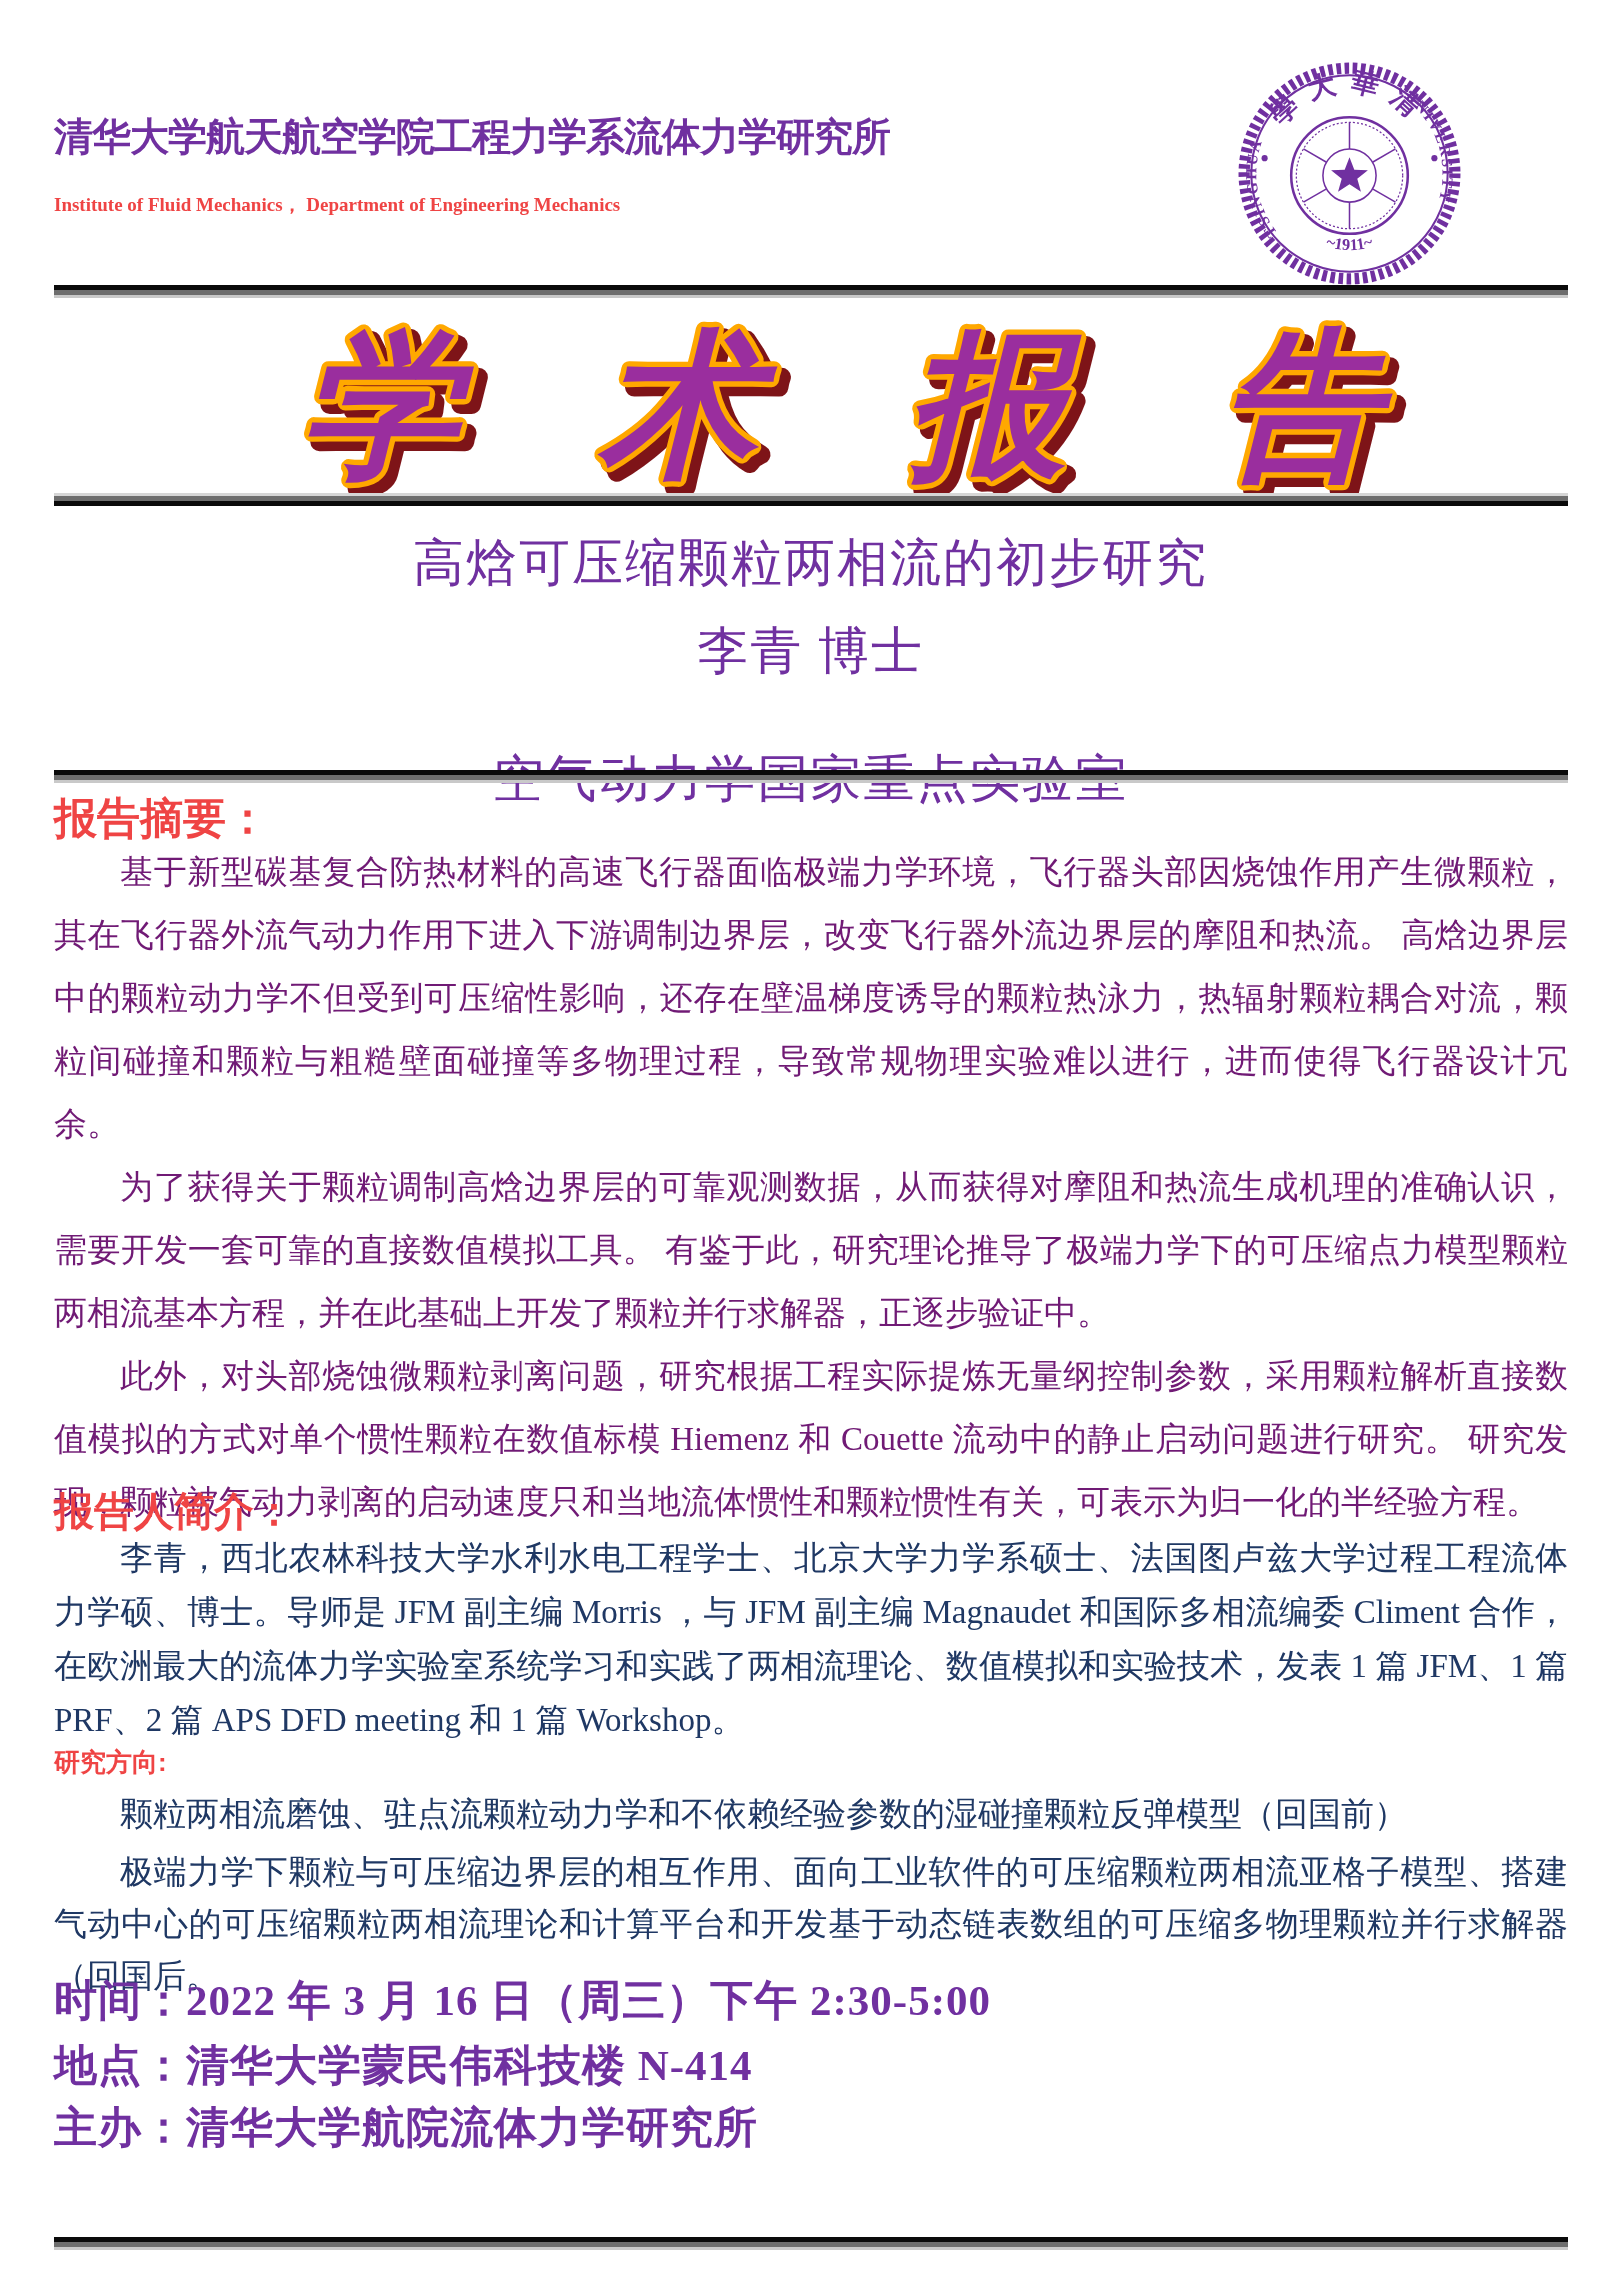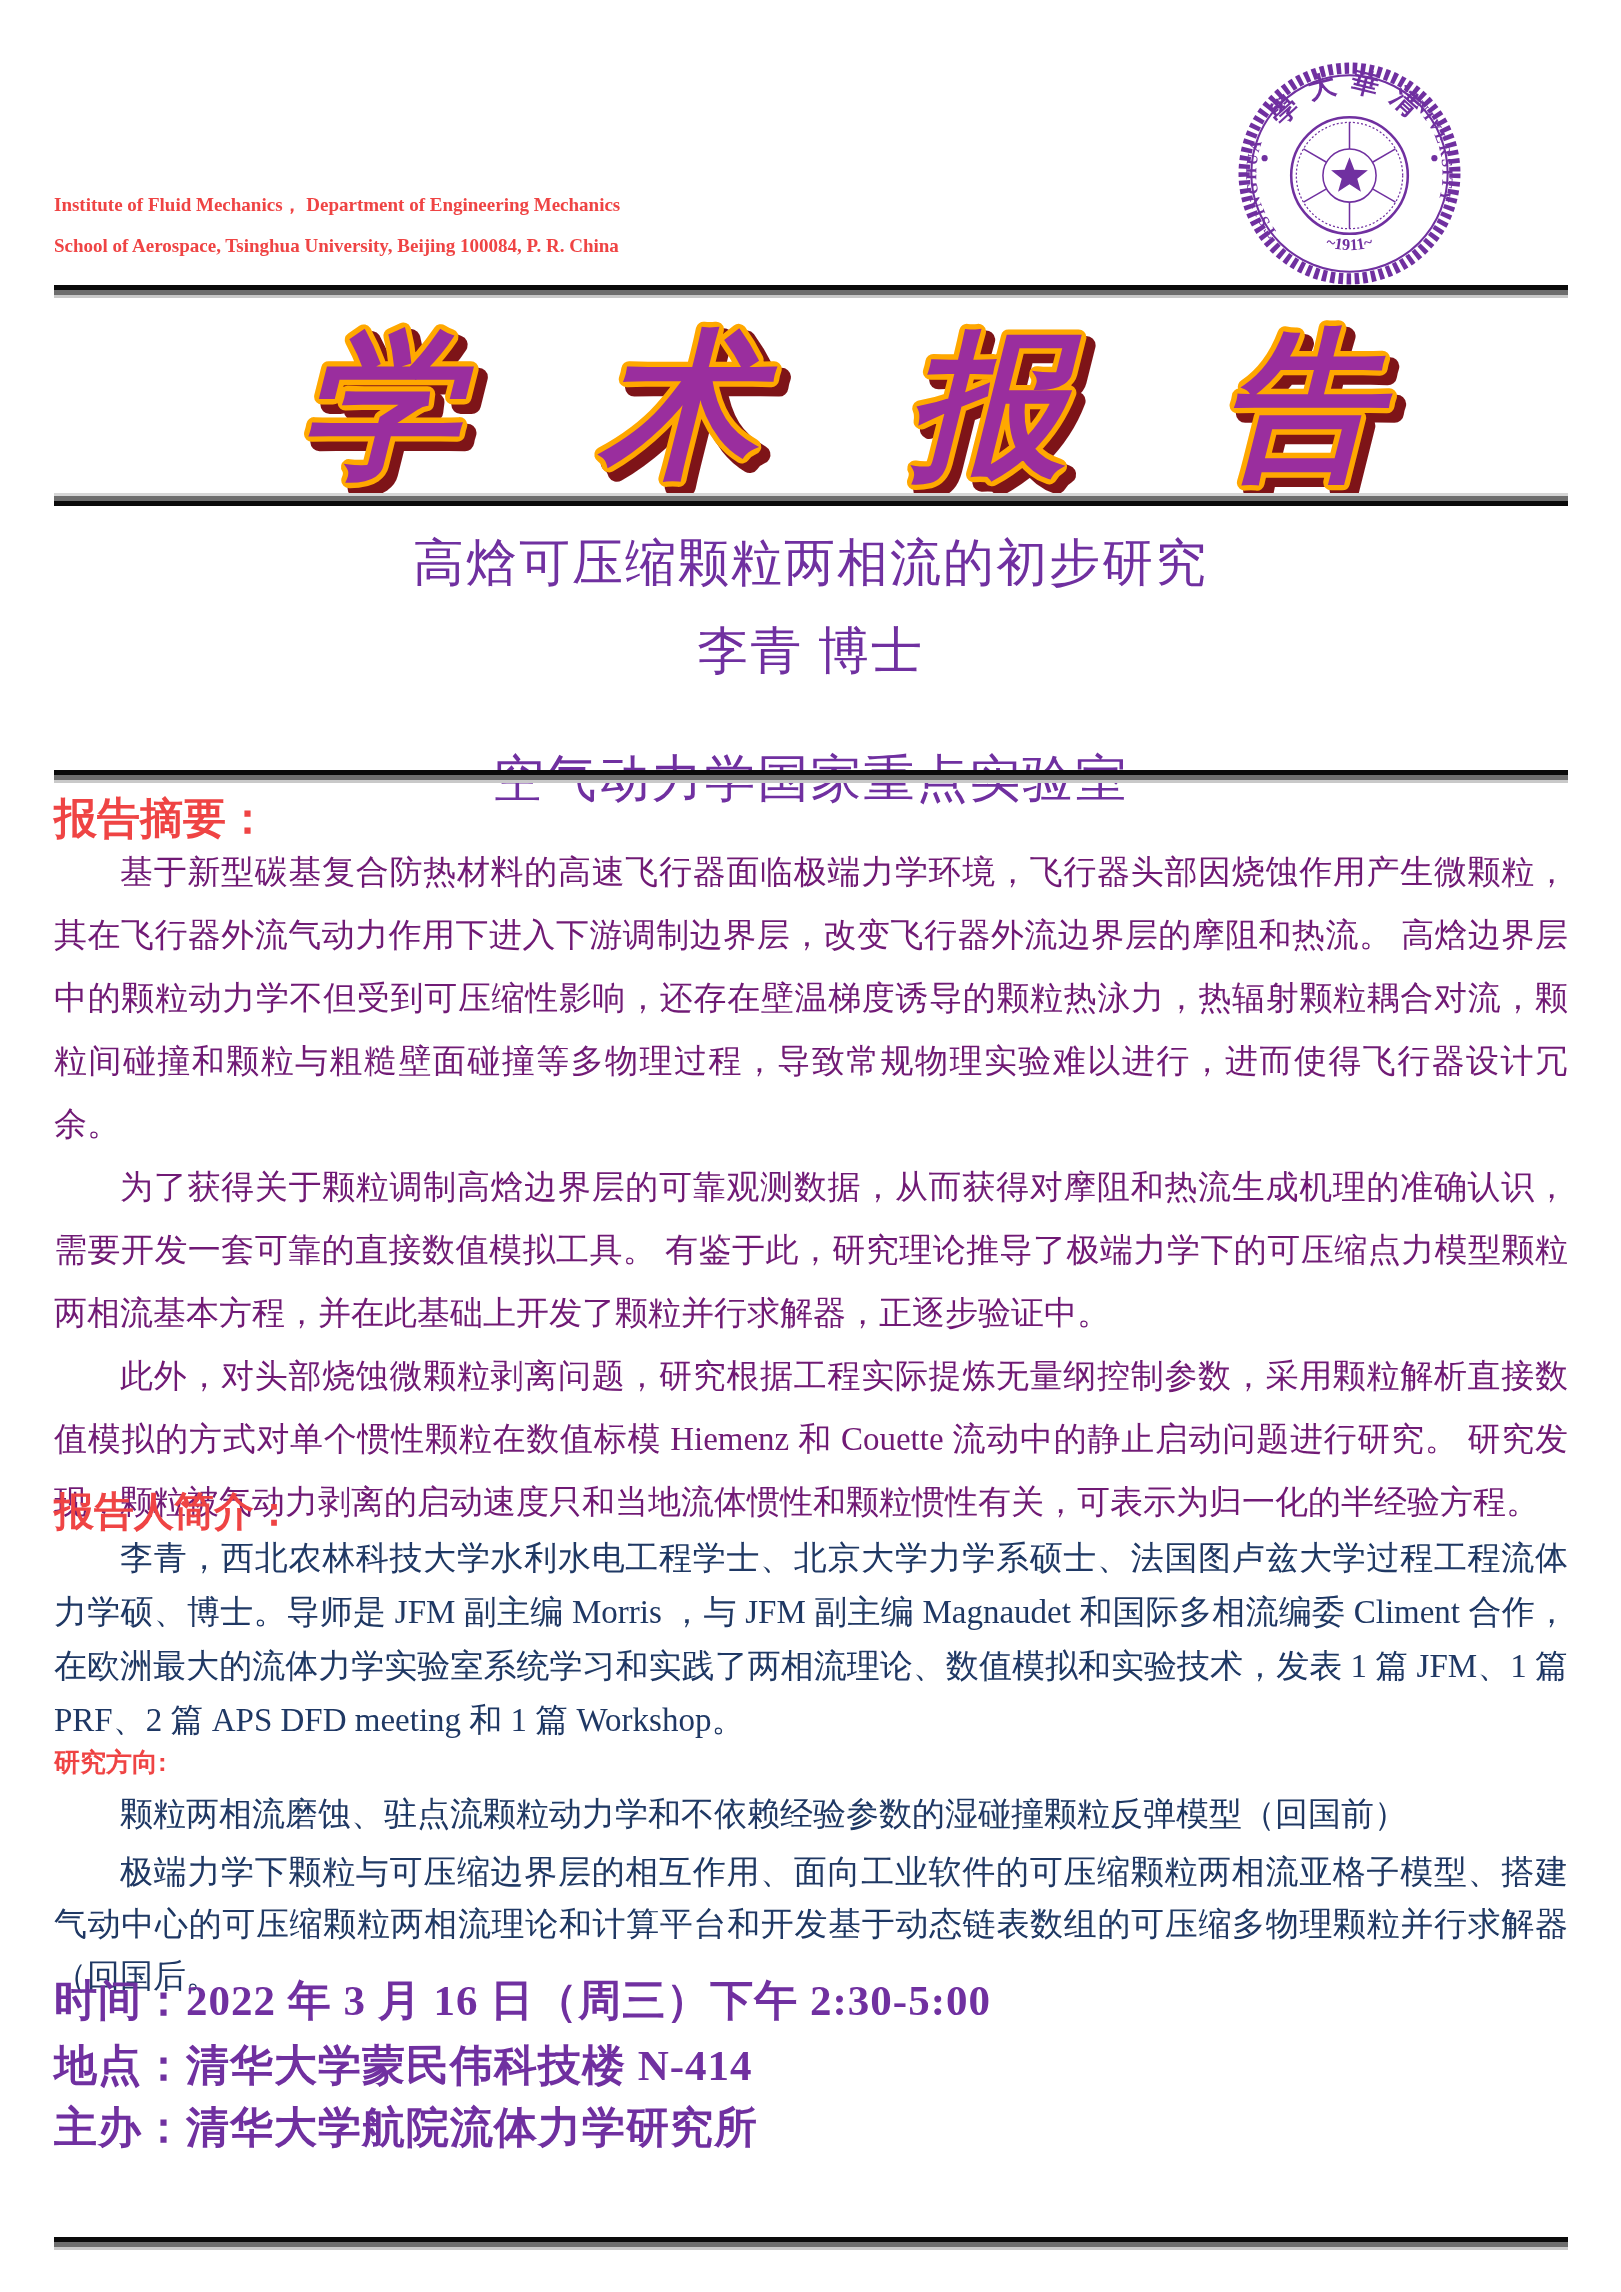--- a/index.html
+++ b/index.html
@@ -83,22 +83,22 @@
   .foot-place{top:2037px;}
   .foot-host{top:2099px;}
   
   .seal text{fill:#7030A0;font-family:"Liberation Serif","DejaVu Serif",serif;}
 </style>
 </head>
 <body>
 
 <div class="page">
 
+  <div class="hdr-cn">清华大学航天航空学院工程力学系流体力学研究所</div>
   <div class="hdr-en hdr-en1">Institute of Fluid Mechanics， Department of Engineering Mechanics</div>
-  <div class="hdr-en hdr-en2">School of Aerospace, Tsinghua University, Beijing 100084, P. R. China</div>
 
   <svg class="seal" viewBox="0 0 220 220">
     <defs>
       <path id="ringPath" d="M110,19 A91,91 0 0 1 110,201 A91,91 0 0 1 110,19"></path>
       <path id="topArc" d="M30,110 A80,80 0 0 1 190,110"></path>
       <path id="bottomArc" d="M45,150 A78,78 0 0 0 175,150"></path>
     </defs>
     <circle cx="110" cy="110" r="103" fill="none" stroke="#7030A0" stroke-width="11" stroke-dasharray="4.5 3.5"></circle>
     <circle cx="110" cy="110" r="96" fill="none" stroke="#7030A0" stroke-width="2"></circle>
     <circle cx="110" cy="112" r="57" fill="none" stroke="#7030A0" stroke-width="2.5"></circle>

